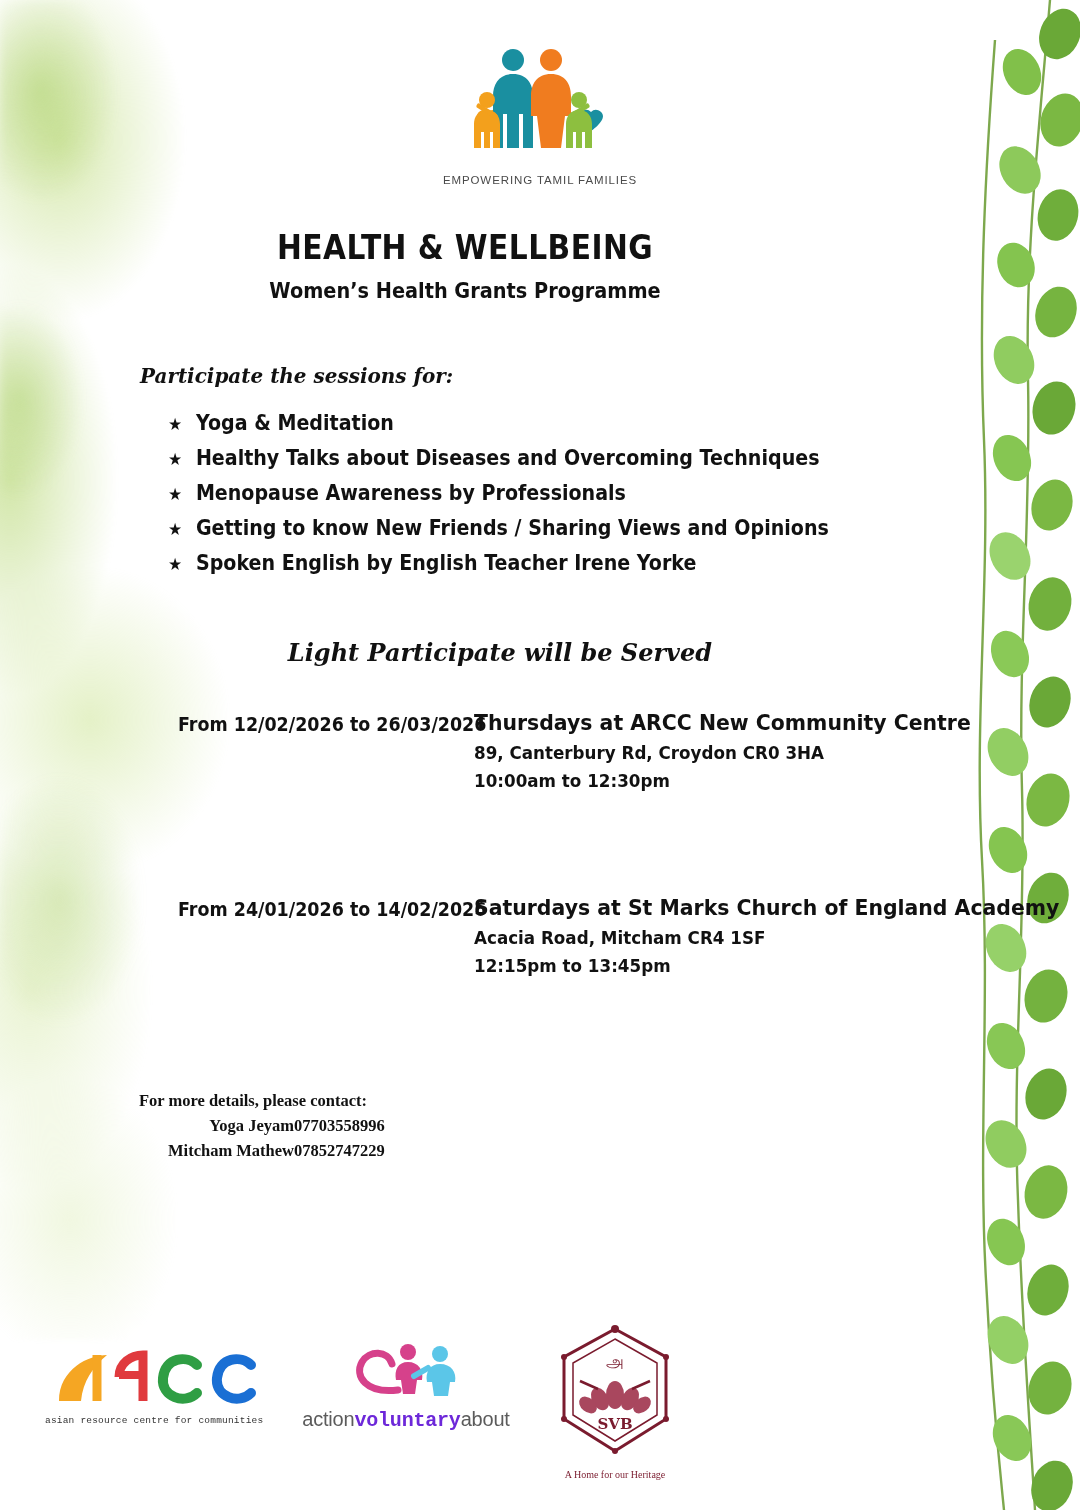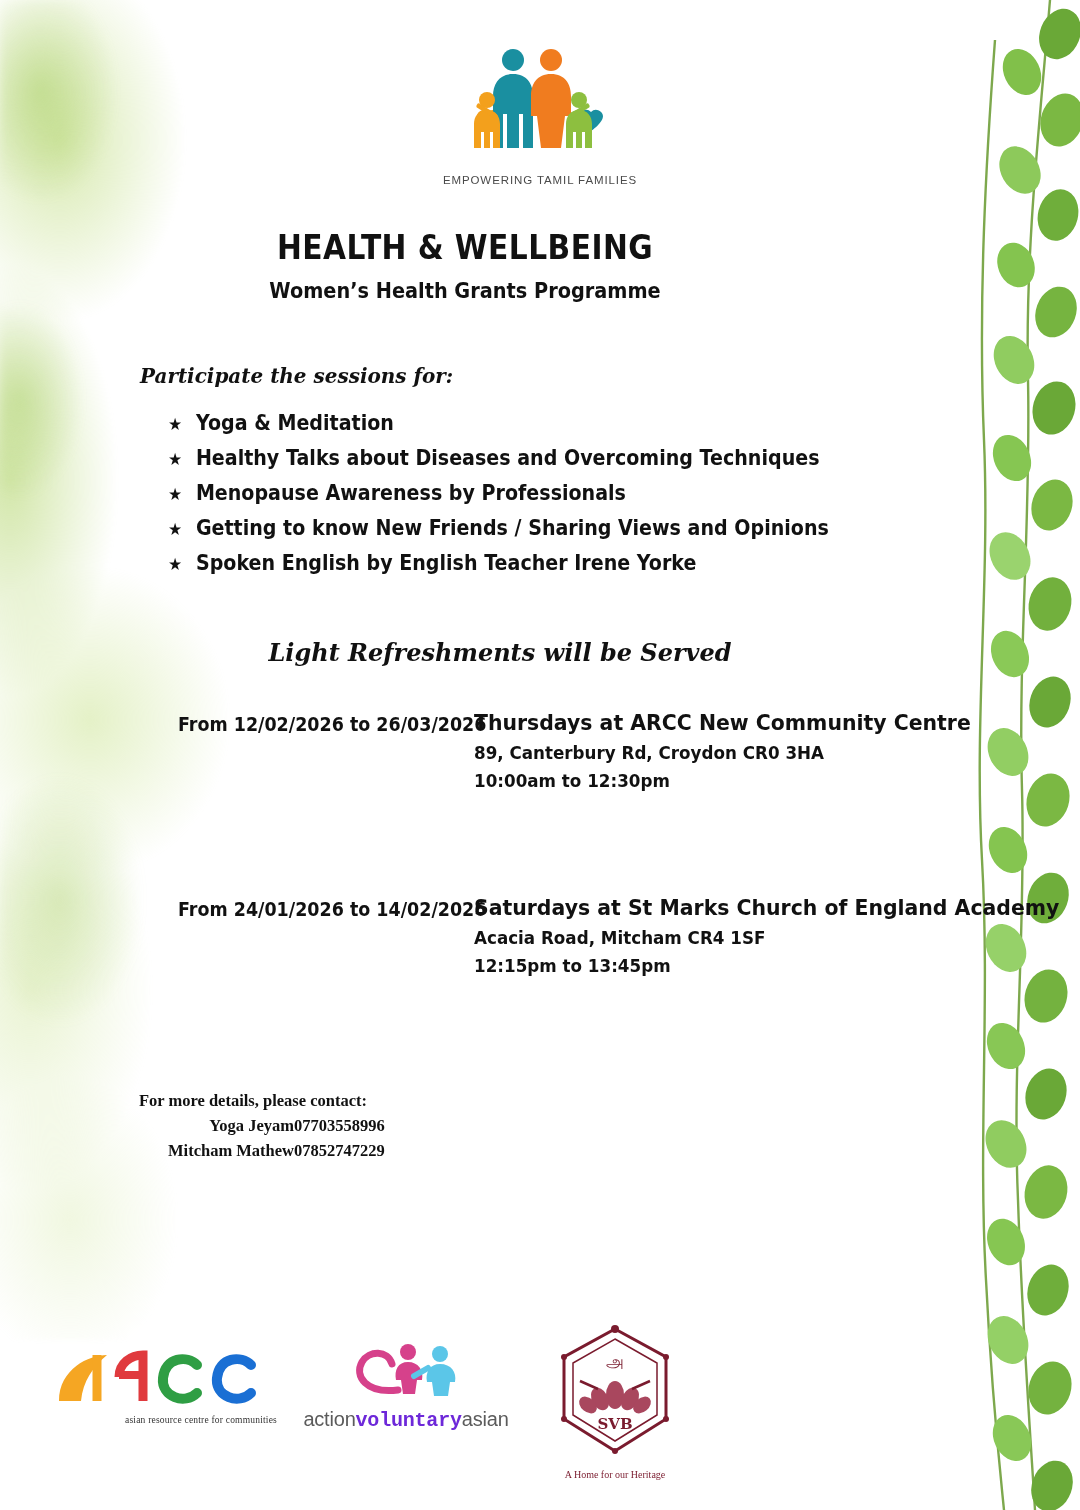--- a/index.html
+++ b/index.html
@@ -217,25 +217,25 @@
   }
   .arcc-logo {
     position: absolute;
     left: 42px;
     bottom: 65px;
     width: 232px;
     height: 95px;
     border: 3px solid #ffffff;
   }
   .arcc-caption {
-    font-family: Liberation Serif, serif;
+    font-family: Liberation Mono, monospace;
     font-size: 9.5px;
     color: #333;
     letter-spacing: 0.2px;
-    text-align: right;
+    text-align: left;
     margin-top: 2px;
   }
   .cva-logo {
     position: absolute;
     left: 292px;
     bottom: 78px;
     width: 228px;
     text-align: center;
   }
   .cva-text {
@@ -360,21 +360,21 @@
 
 <div class="participate">Participate the sessions for:</div>
 <ul class="session-list">
   <li><span class="star">★</span><span>Yoga &amp; Meditation</span></li>
   <li><span class="star">★</span><span>Healthy Talks about Diseases and Overcoming Techniques</span></li>
   <li><span class="star">★</span><span>Menopause Awareness by Professionals</span></li>
   <li><span class="star">★</span><span>Getting to know New Friends / Sharing Views and Opinions</span></li>
   <li><span class="star">★</span><span>Spoken English by English Teacher Irene Yorke</span></li>
 </ul>
 
-<div class="refreshments">Light Refreshments will be Served</div>
+<div class="refreshments">Light Participate will be Served</div>
 
 <div class="schedule sched-1">
   <div class="sched-row">
     <div class="sched-dates">From 12/02/2026 to 26/03/2026</div>
     <div class="sched-details">
       <div class="line1">Thursdays at ARCC New Community Centre</div>
       <div class="line2">89, Canterbury Rd, Croydon CR0 3HA</div>
       <div class="line3">10:00am to 12:30pm</div>
     </div>
   </div>
@@ -419,21 +419,21 @@
 
   <div class="cva-logo">
     <svg width="140" height="62" viewBox="0 0 140 62">
       <path d="M62 52 C30 56, 18 38, 26 24 C33 12, 52 12, 56 26" stroke="#d6418b" stroke-width="7" fill="none" stroke-linecap="round"></path>
       <circle cx="72" cy="14" r="8" fill="#d6418b"></circle>
       <path d="M72 24 C62 24, 58 32, 60 42 l5 0 l2 14 l12 0 l2 -14 l5 0 c2 -10 -4 -18 -14 -18 z" fill="#d6418b"></path>
       <circle cx="104" cy="16" r="8" fill="#5bc6e8"></circle>
       <path d="M104 26 C94 26, 89 34, 91 44 l5 0 l2 14 l14 0 l2 -14 l5 0 c2 -10 -4 -18 -15 -18 z" fill="#5bc6e8"></path>
       <path d="M92 30 L78 38" stroke="#5bc6e8" stroke-width="6" stroke-linecap="round" fill="none"></path>
     </svg>
-    <div class="cva-text"><span>action</span><b>voluntary</b><span>asian</span></div>
+    <div class="cva-text"><span>action</span><b>voluntary</b><span>about</span></div>
   </div>
 
   <div class="svb-logo">
     <svg width="150" height="140" viewBox="0 0 150 140">
       <polygon points="75,6 126,34 126,96 75,128 24,96 24,34" fill="none" stroke="#7a1b2e" stroke-width="3"></polygon>
       <polygon points="75,16 117,40 117,92 75,118 33,92 33,40" fill="none" stroke="#7a1b2e" stroke-width="1.5"></polygon>
       <circle cx="75" cy="6" r="4" fill="#7a1b2e"></circle>
       <circle cx="126" cy="34" r="3" fill="#7a1b2e"></circle>
       <circle cx="126" cy="96" r="3" fill="#7a1b2e"></circle>
       <circle cx="75" cy="128" r="3" fill="#7a1b2e"></circle>

